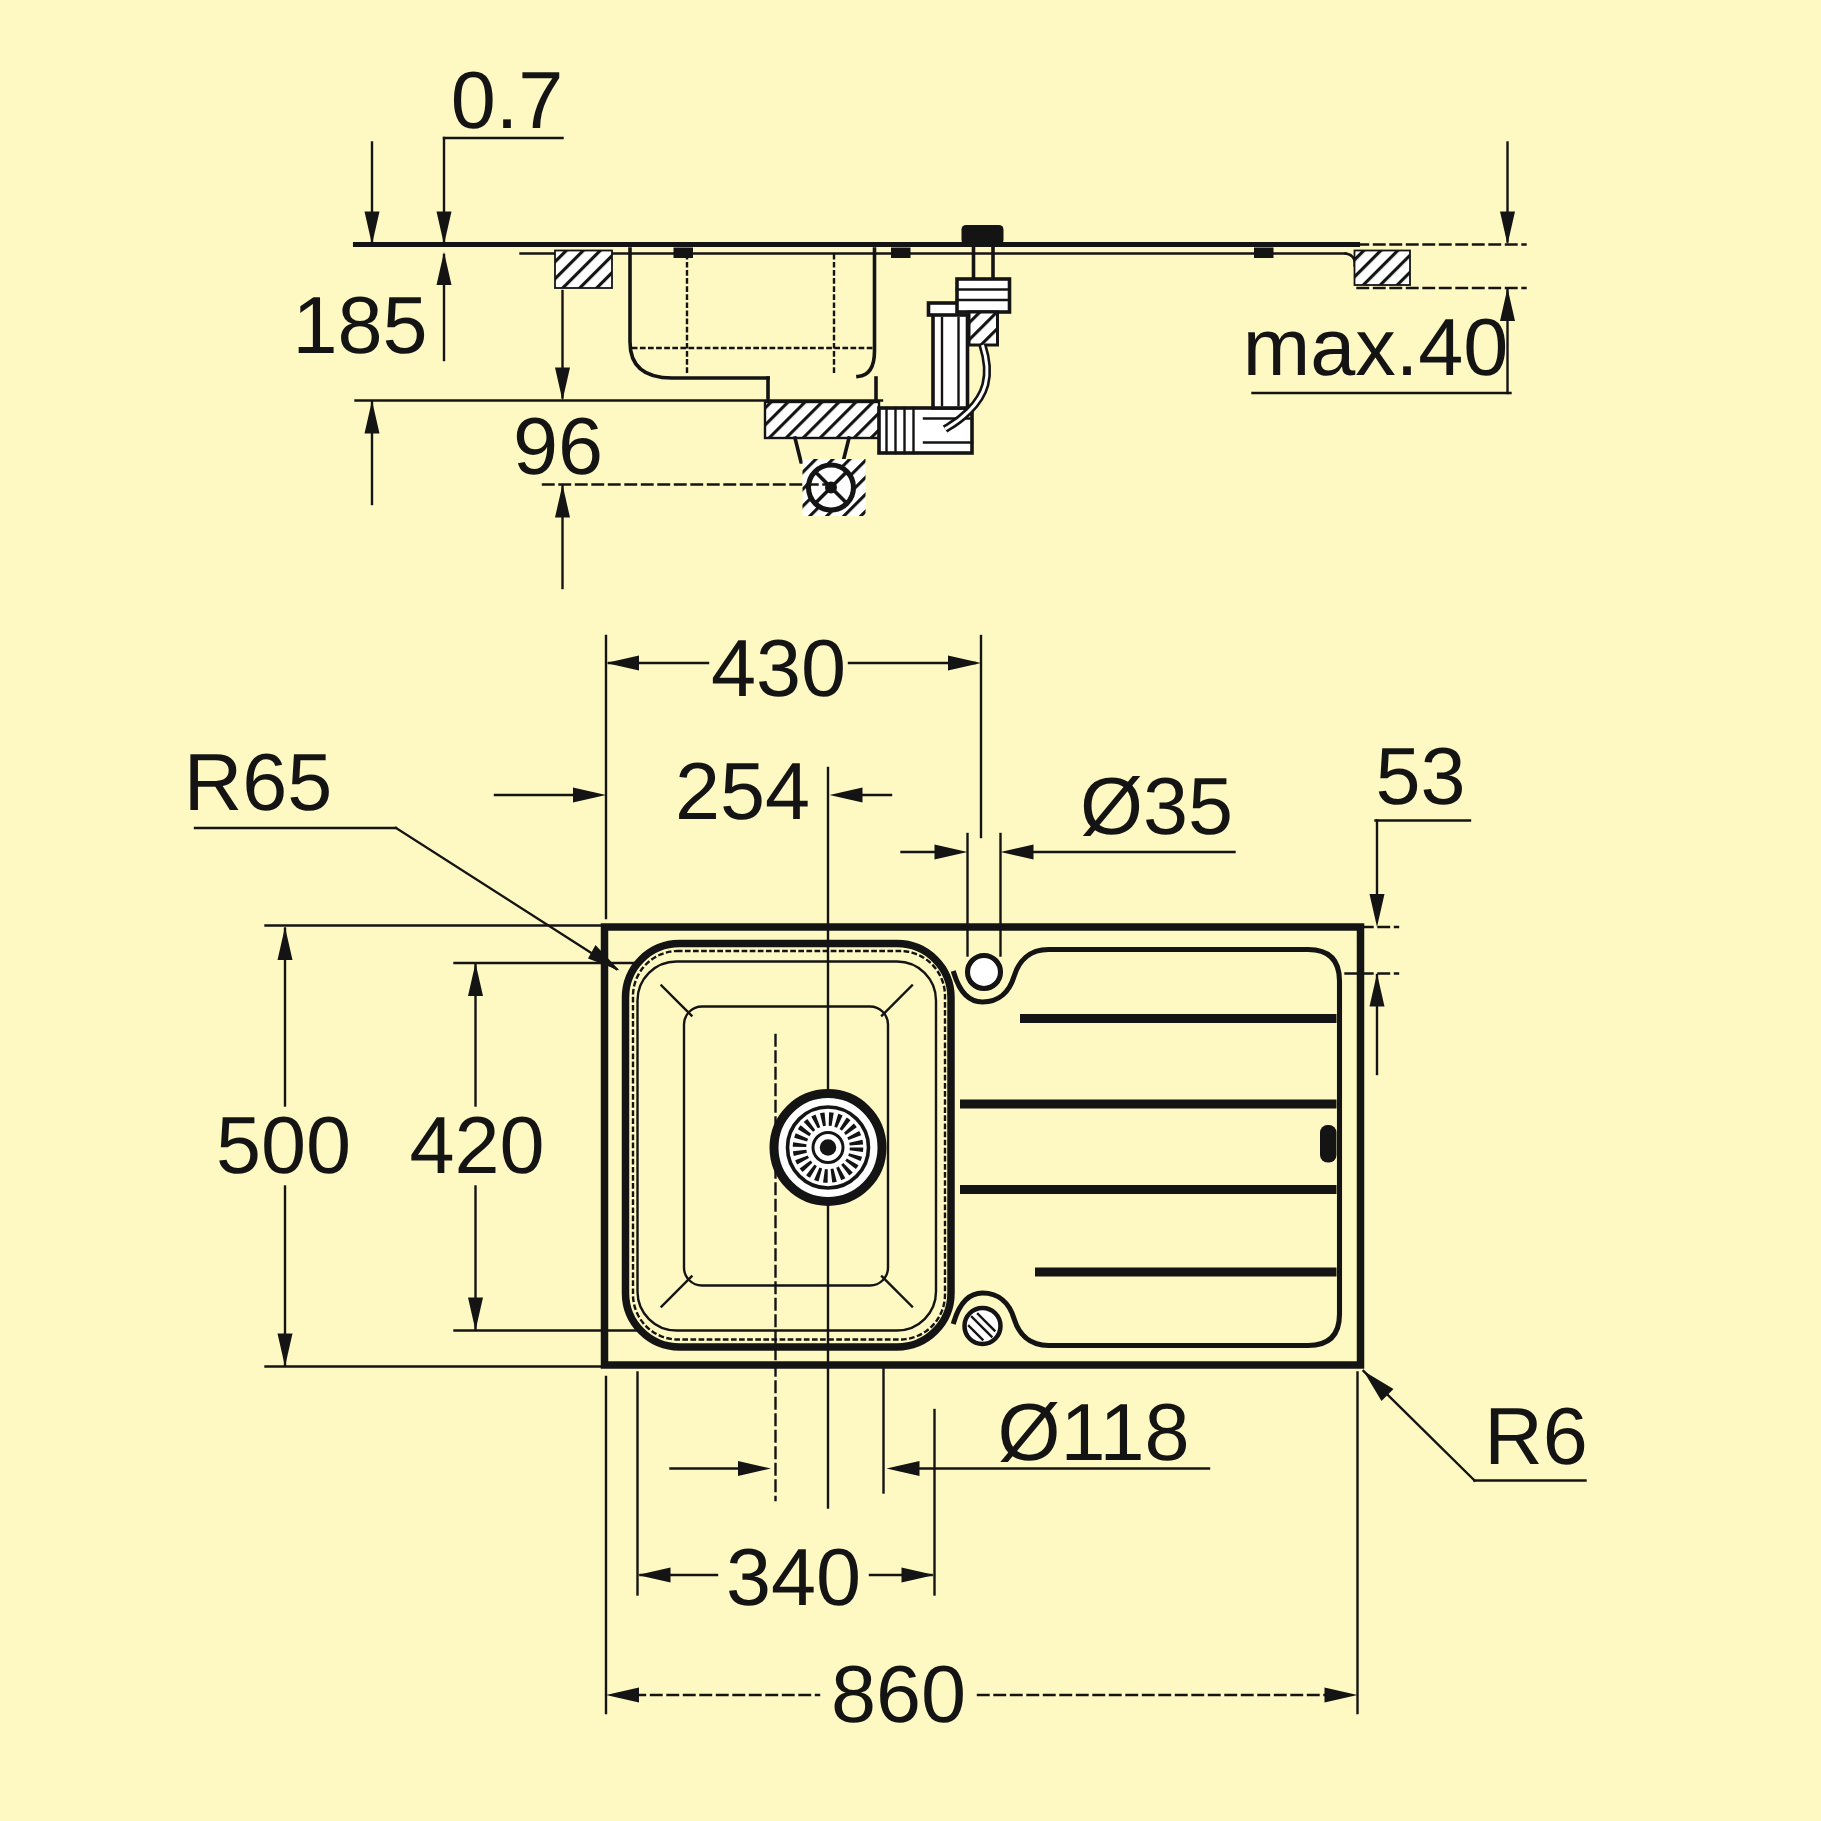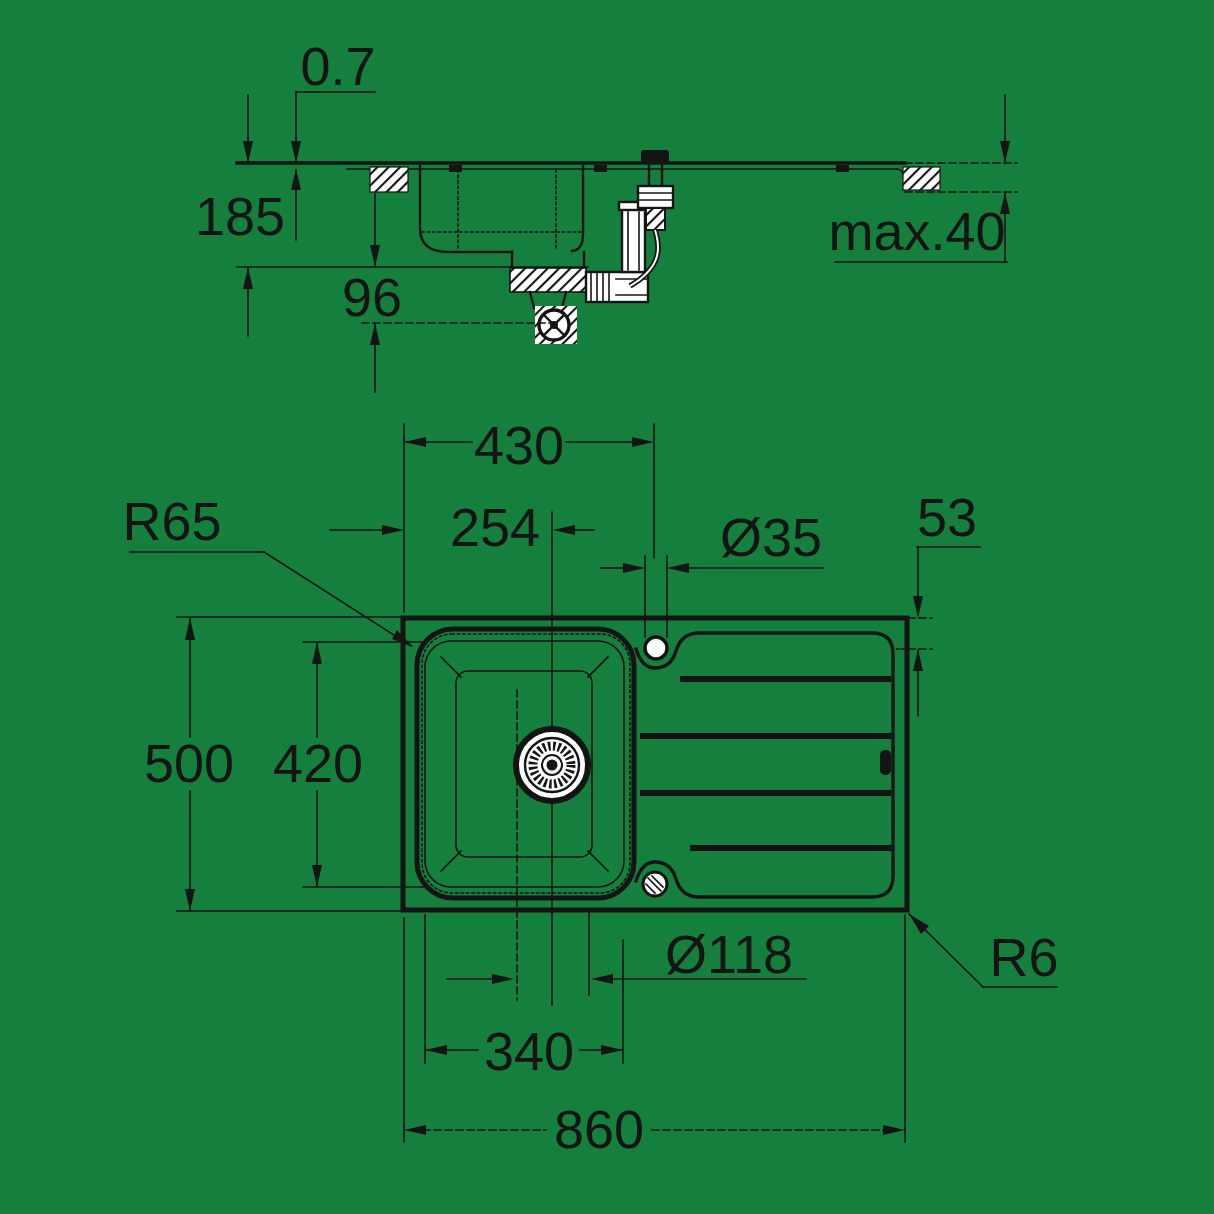--- a/index.html
+++ b/index.html
@@ -1,16 +1,16 @@
 <!DOCTYPE html>
 <html><head>
 <meta charset="utf-8">
 <style>
   html,body{margin:0;padding:0;background:#fff;}
-  .stage{position:relative;width:1214px;height:1214px;background:#15803d;overflow:hidden;}
+  .stage{position:relative;width:1214px;height:1214px;background:#fef9c3;overflow:hidden;}
   svg{display:block;}
   .s1{stroke:#141414;stroke-width:1.6;fill:none;stroke-linecap:square;}
   .s2{stroke:#141414;stroke-width:2.4;fill:none;stroke-linecap:square;}
   .s3{stroke:#141414;stroke-width:3.4;fill:none;stroke-linecap:square;}
   .s4{stroke:#141414;stroke-width:5;fill:none;stroke-linecap:square;}
   .dash{stroke-dasharray:7 4;}
   .dot{stroke-dasharray:2.2 3.2;}
   .arr{fill:#141414;stroke:none;}
   .wh{fill:#ffffff;}
   text{font-family:"Liberation Sans",sans-serif;font-size:54px;fill:#141414;text-anchor:middle;}

